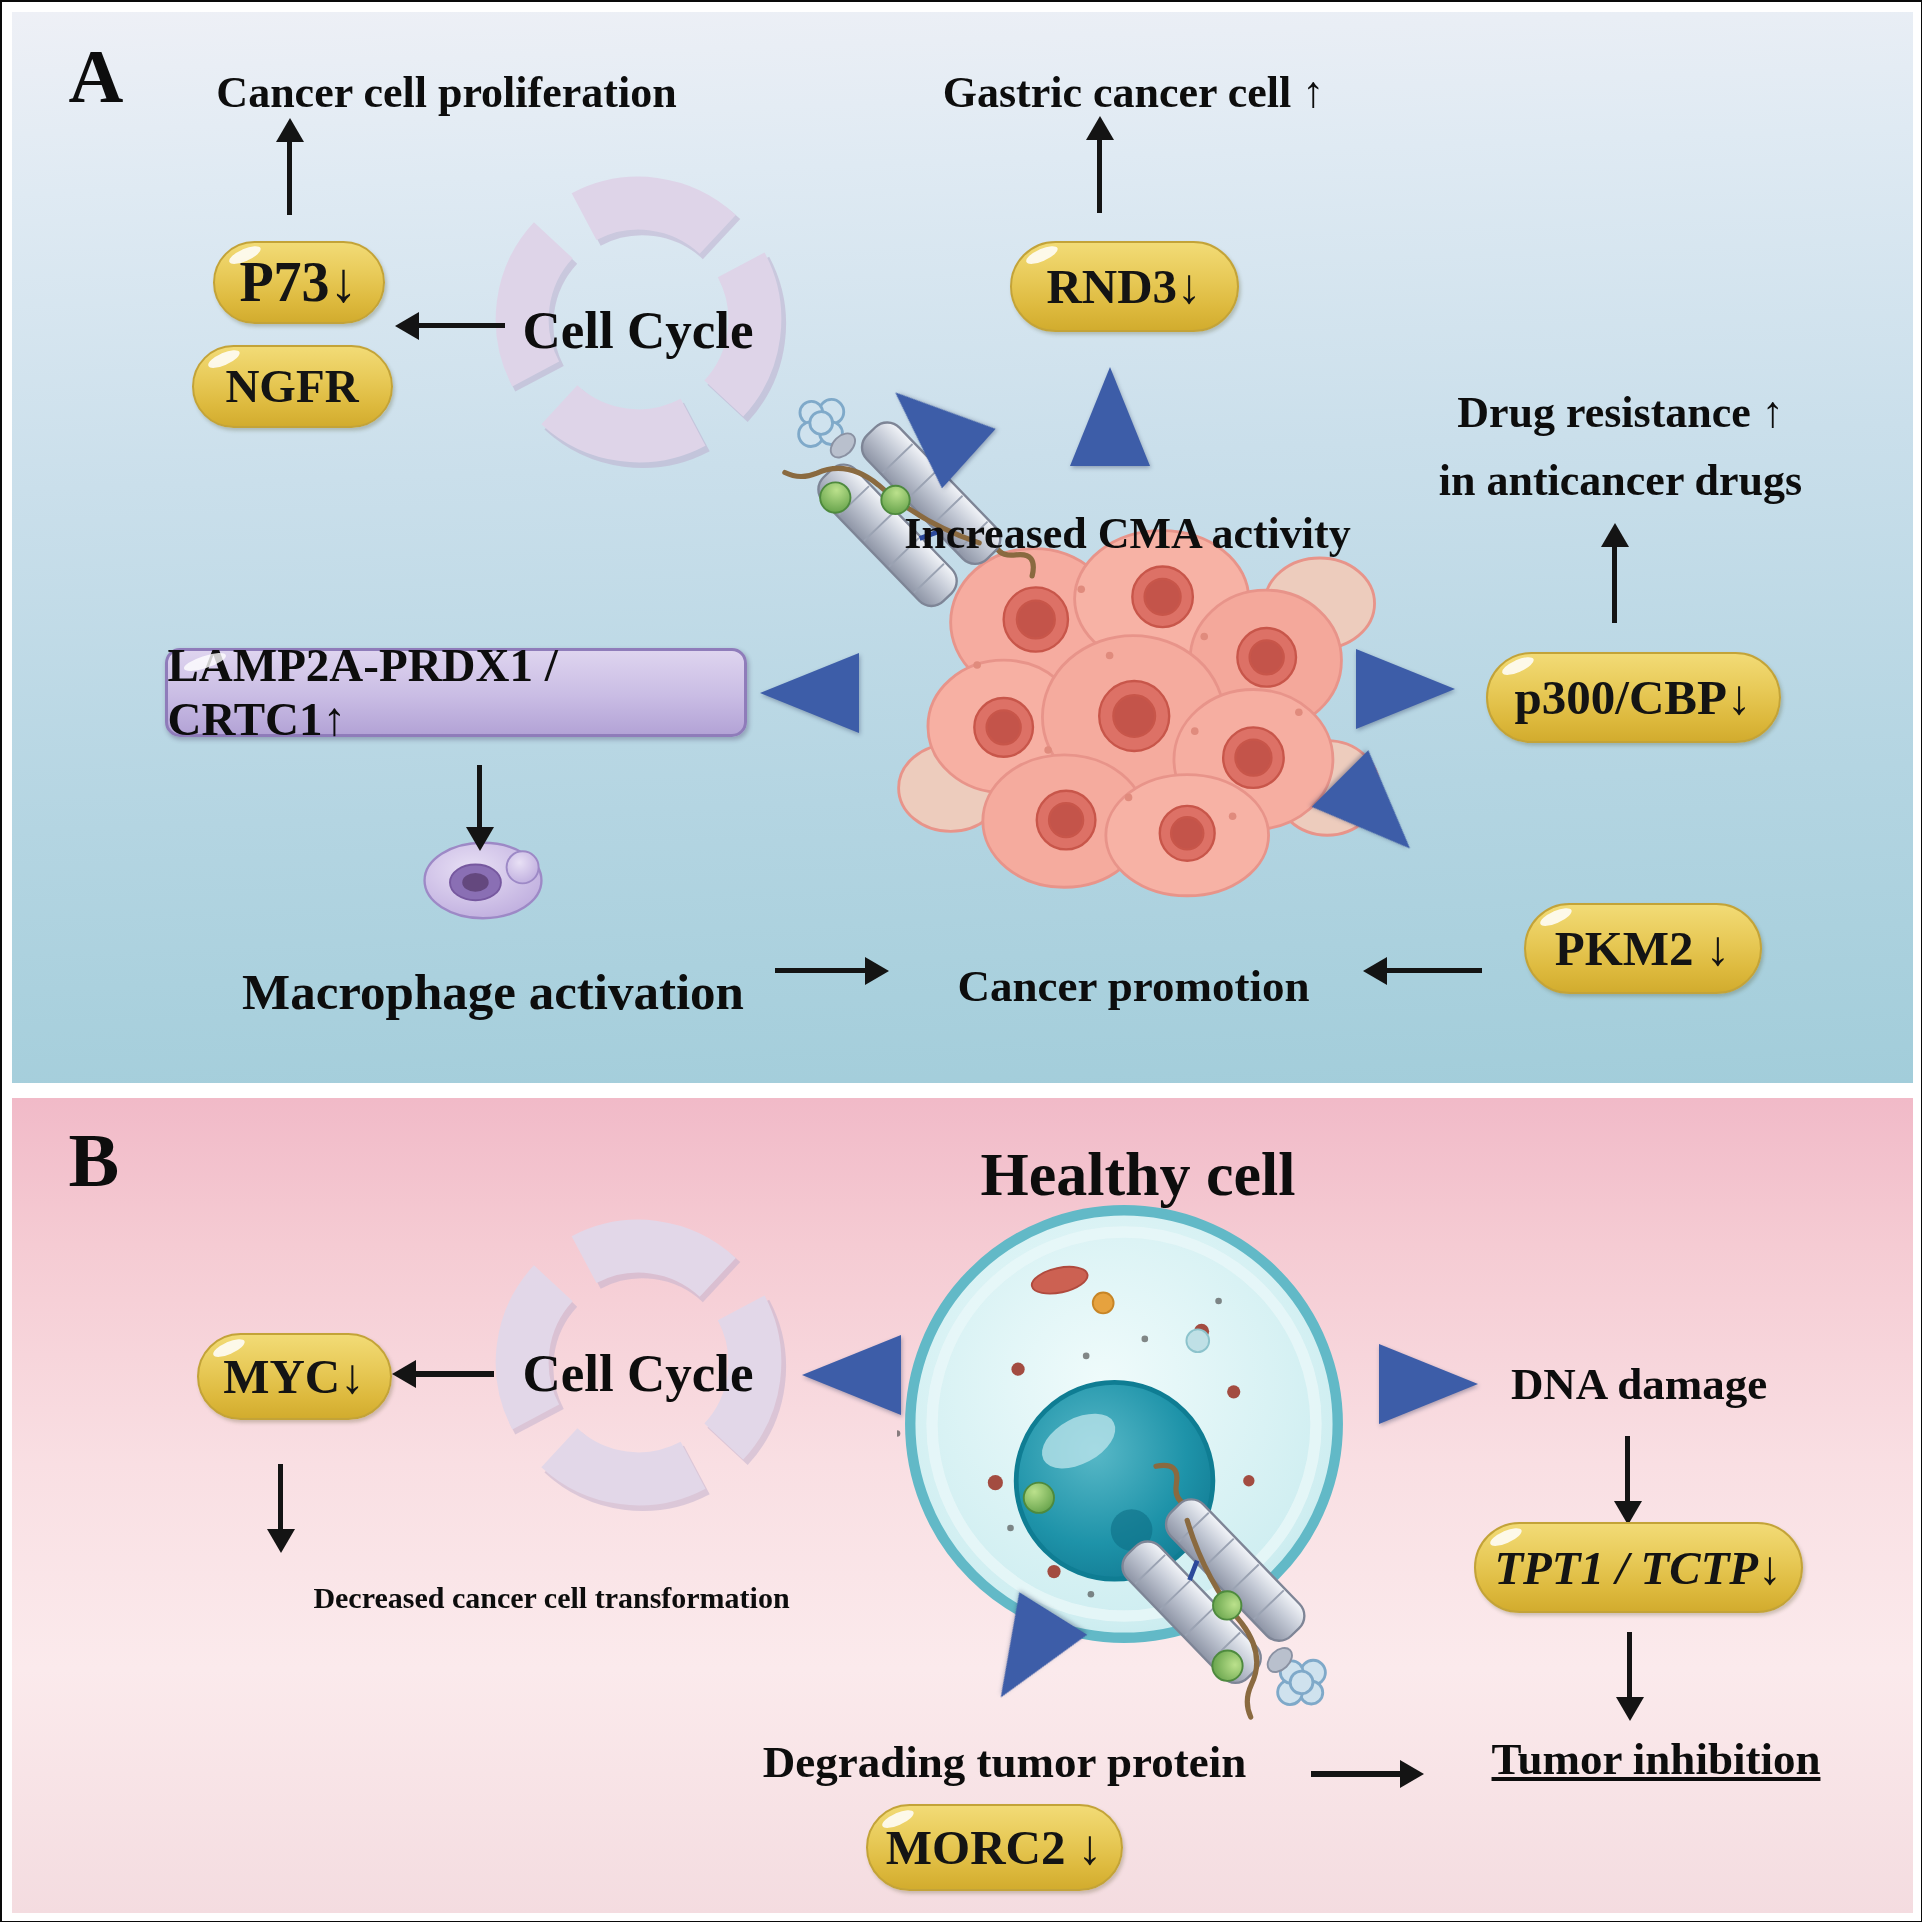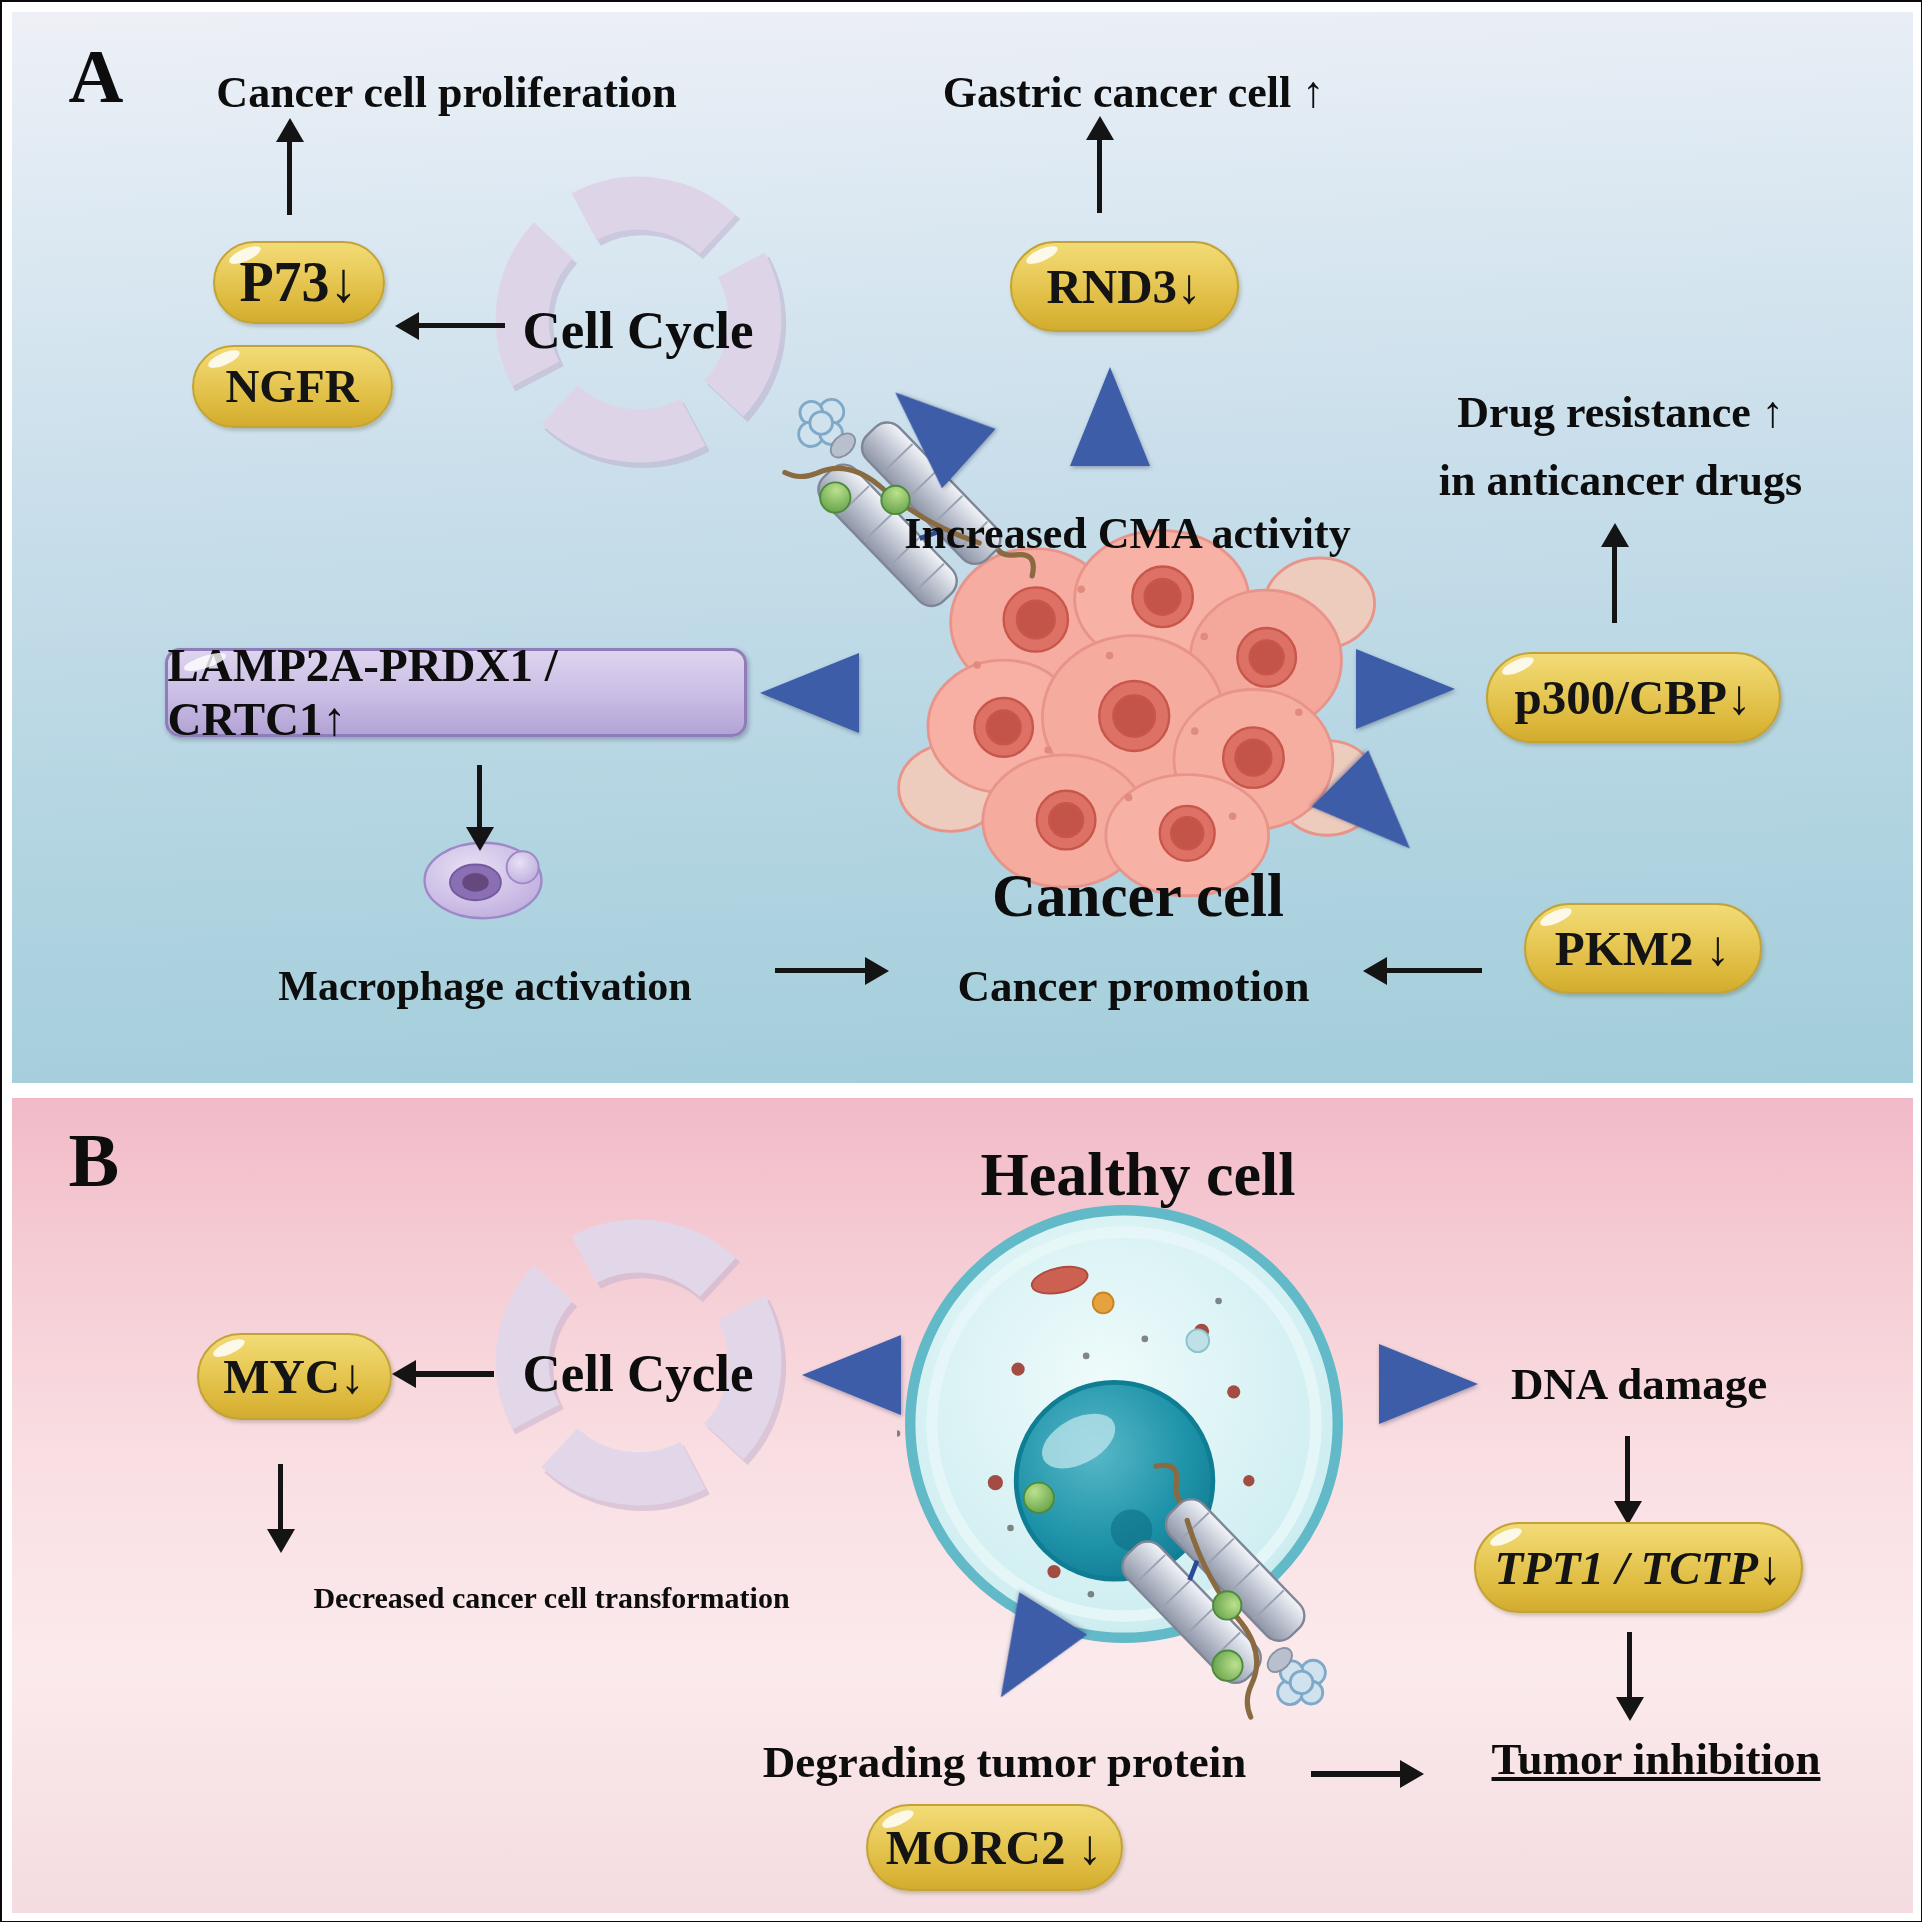--- a/index.html
+++ b/index.html
@@ -199,36 +199,35 @@
           <circle cx="330" cy="140" r="4"></circle>
         <circle cx="90" cy="170" r="4"></circle>
           <circle cx="165" cy="260" r="4"></circle>
           <circle cx="320" cy="240" r="4"></circle>
         <circle cx="250" cy="310" r="4"></circle>
           <circle cx="360" cy="330" r="4"></circle>
           <circle cx="430" cy="220" r="4"></circle>
       </g>
     </svg>
 
-    <div class="t" style="left:833px; top:840px; width:587px; font-size:61px;">Cancer cell</div>
 
     <div class="gene-box" style="left:153px; top:636px; width:582px; height:89px;">LAMP2A-PRDX1 / CRTC1↑</div>
 
     <div class="wedge left" style="left:748px; top:641px;"></div>
 
     <div class="arrow down" style="left:447px; top:752px; width:42px; height:87px;"></div>
 
     <svg class="abs" style="left:405px; top:821px; z-index:4;" width="132" height="95" viewBox="0 0 140 100">
       <ellipse cx="70" cy="50" rx="62" ry="40" fill="url(#macGrad)" stroke="#9d89c6" stroke-width="2.5"></ellipse>
       <circle cx="112" cy="36" r="17" fill="url(#macGrad)" stroke="#9d89c6" stroke-width="2"></circle>
       <ellipse cx="62" cy="52" rx="27" ry="19" fill="#8a6fb4" stroke="#76589f" stroke-width="2"></ellipse>
       <ellipse cx="62" cy="52" rx="14" ry="10" fill="#64487e"></ellipse>
     </svg>
 
-    <div class="t" style="left:180px; top:944px; width:587px; font-size:42px;">Macrophage activation</div>
+    <div class="t" style="left:188px; top:944px; width:587px; font-size:51px;">Macrophage activation</div>
 
     <div class="arrow right" style="left:762px; top:940px; width:115px; height:38px;"></div>
 
     <div class="t" style="left:838px; top:942px; width:568px; font-size:45px;">Cancer promotion</div>
 
     <div class="arrow left" style="left:1351px; top:940px; width:121px; height:38px;"></div>
   </div>
 
   <div class="panel panel-b">
 

